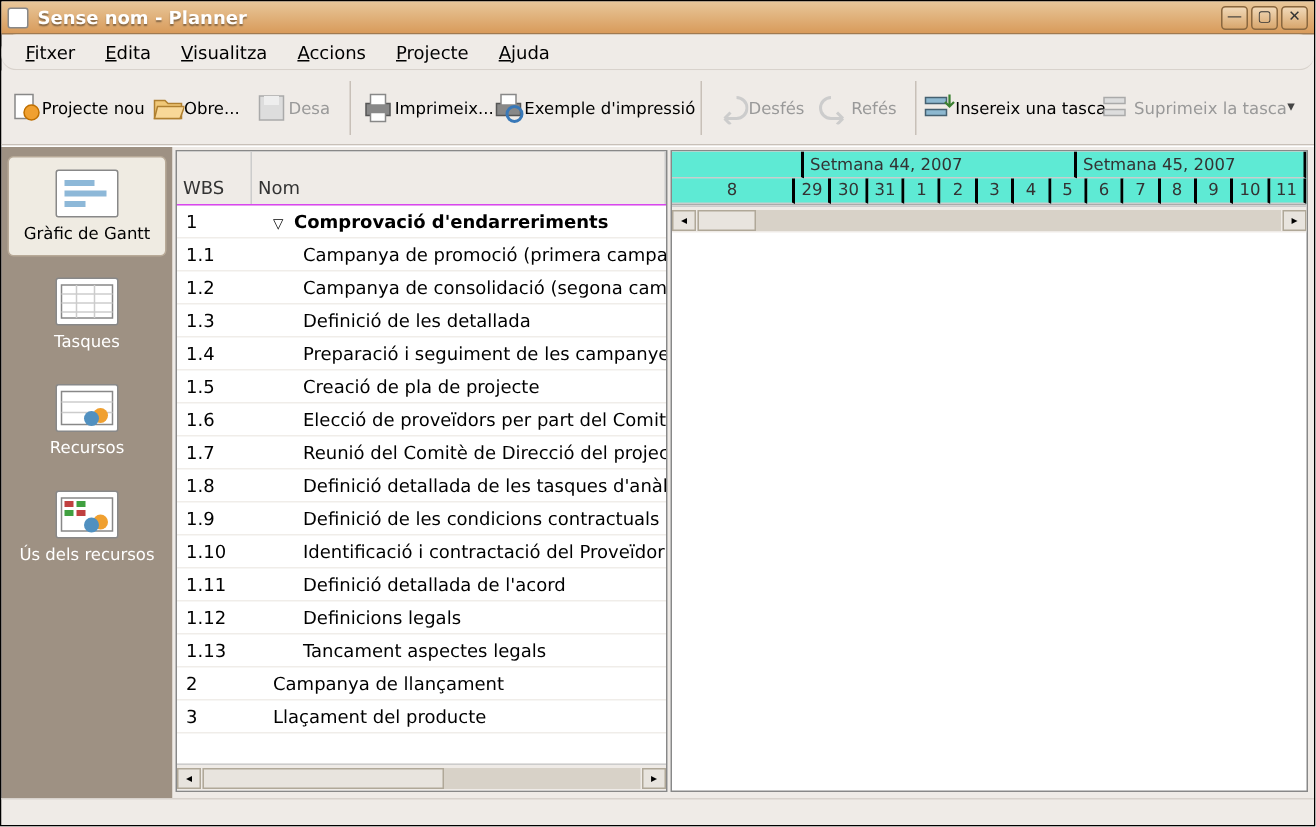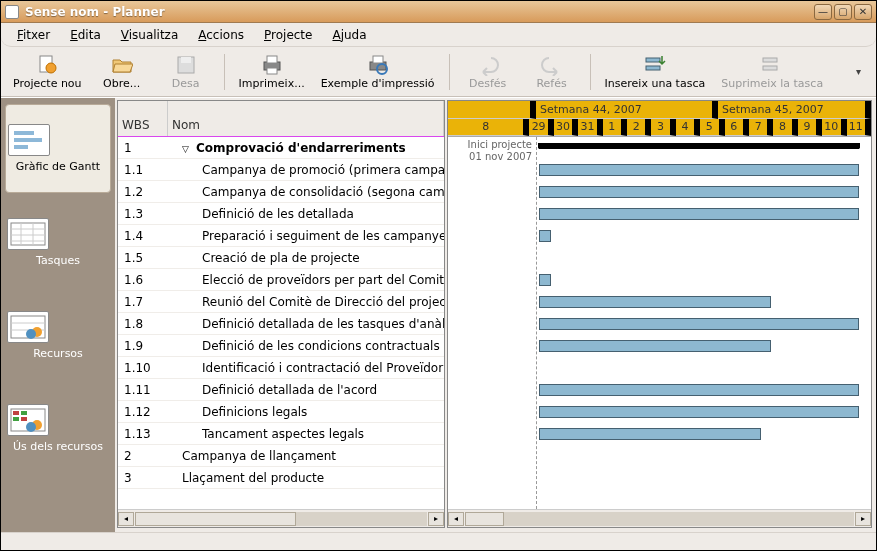--- a/index.html
+++ b/index.html
@@ -7,29 +7,29 @@
 .window { width: 877px; height: 551px; border: 1px solid #000; display: flex; flex-direction: column; background: #efebe7; }
 .titlebar { height: 22px; background: linear-gradient(#e8c79a, #d89b5b); display: flex; align-items: center; padding: 0 4px; border-bottom: 1px solid #a07a50; }
 .titlebar .ticon { width: 14px; height: 14px; background: #fff; border: 1px solid #888; border-radius: 2px; margin-right: 6px; }
 .titlebar .title { flex: 1; text-align: left; font-weight: bold; color: #fff; text-shadow: 0 1px 1px rgba(0,0,0,0.4); font-size: 12px; }
 .winbtns { display: flex; gap: 2px; }
 .winbtn { width: 18px; height: 16px; background: linear-gradient(#f0d8b8,#d8a66c); border: 1px solid #8a6840; border-radius: 3px; display: flex; align-items: center; justify-content: center; font-size: 10px; color: #333; cursor: pointer; }
 .menubar { height: 24px; background: #efebe7; display: flex; align-items: center; padding: 0 8px; gap: 4px; border-bottom: 1px solid #d8d2cc; border-radius: 10px; }
 .menuitem { padding: 2px 8px; cursor: pointer; }
 .menuitem u { text-decoration: underline; }
 .toolbar { height: 50px; background: #efebe7; display: flex; align-items: center; padding: 2px 6px; border-bottom: 1px solid #c8c0b8; gap: 4px; }
-.tbtn { display: flex; flex-direction: column; align-items: center; justify-content: center; min-width: 60px; height: 46px; padding: 2px 6px; border-radius: 3px; cursor: pointer; }
+.tbtn { display: flex; flex-direction: row; align-items: center; justify-content: center; min-width: 60px; height: 46px; padding: 2px 6px; border-radius: 3px; cursor: pointer; }
 .tbtn.disabled { color: #999; }
 .tbtn .ticon { width: 22px; height: 22px; display: flex; align-items: center; justify-content: center; }
 .tbtn .tlabel { font-size: 11px; margin-top: 1px; white-space: nowrap; }
 .tsep { width: 1px; height: 36px; background: #c8c0b8; margin: 0 4px; }
 .tarrow { width: 14px; align-self: center; font-size: 10px; color: #444; margin-left: auto; cursor: pointer; }
 .content { flex: 1; display: flex; border-top: 1px solid #fff; overflow: hidden; }
 .sidebar { width: 114px; background: #9e9183; padding: 6px 4px; display: flex; flex-direction: column; gap: 6px; }
-.sbtn { display: flex; flex-direction: column; padding: 19px 2px; border-radius: 4px; cursor: pointer; color: #fff; font-size: 11px; text-align: center; }
+.sbtn { display: flex; flex-direction: column; align-items: center; padding: 8px 2px; border-radius: 4px; cursor: pointer; color: #fff; font-size: 11px; text-align: center; }
 .sbtn.active { background: #efebe2; color: #000; border: 1px solid #b8aa98; }
 .sbtn .sicon { width: 42px; height: 32px; margin-bottom: 4px; background: #fff; border: 1px solid #888; border-radius: 2px; display: flex; align-items: center; justify-content: center; }
 .sbtn.active .sicon svg rect.bar { fill: #8db8d8; }
 .main { flex: 1; display: flex; background: #efebe7; gap: 2px; padding: 2px 4px 4px 2px; overflow: hidden; }
 .pane { background: #fff; border: 1px solid #888; display: flex; flex-direction: column; overflow: hidden; }
 .leftpane { width: 328px; }
 .rightpane { flex: 1; }
 .colheaders { height: 36px; display: flex; background: #efebe7; border-bottom: 1px solid #d946ef; }
 .colheaders .ch { border-right: 1px solid #ccc; display: flex; align-items: flex-end; padding: 0 4px 4px; font-size: 12px; color: #333; }
 .ch.wbs { width: 50px; }
@@ -41,21 +41,21 @@
 .trow.summary .name { font-weight: bold; }
 .trow .expander { display: inline-block; width: 12px; font-size: 9px; margin-right: 2px; }
 .trow .indent1 { padding-left: 30px; }
 .trow .indent0 { padding-left: 10px; }
 .hscroll { height: 18px; background: #efebe7; border-top: 1px solid #ccc; display: flex; align-items: center; }
 .hscroll .sbtnsq { width: 16px; height: 14px; background: #e8e4de; border: 1px solid #b0a898; display: flex; align-items: center; justify-content: center; font-size: 8px; cursor: pointer; }
 .hscroll .track { flex: 1; height: 14px; background: #d8d2c8; position: relative; margin: 0 1px; }
 .hscroll .thumb { position: absolute; top: 0; height: 100%; background: #e8e4de; border: 1px solid #b0a898; }
 .ganttheader { height: 36px; background: #efebe7; border-bottom: 1px solid #aaa; display: flex; flex-direction: column; }
 .ghrow { flex: 1; display: flex; }
-.ghcell { border-right: 6px solid #000000; border-bottom: 1px solid #ccc; display: flex; align-items: center; justify-content: center; font-size: 11px; color: #333; background: #eab308; }
+.ghcell { border-right: 2px solid #000000; border-bottom: 1px solid #ccc; display: flex; align-items: center; justify-content: center; font-size: 11px; color: #333; background: #5eead4; }
 .ghcell.firstcol { width: 88px; justify-content: center; }
 .ghcell.week { flex: 1; justify-content: flex-start; padding-left: 4px; }
 .ghcell.day { width: 26px; }
 .ganttbody { flex: 1; position: relative; overflow: hidden; background: #fff; }
 .ganttlabel { position: absolute; left: 0; top: 2px; width: 86px; text-align: right; font-size: 10px; color: #666; line-height: 1.2; padding-right: 2px; }
 .ganttbars { position: absolute; left: 88px; right: 0; top: 0; bottom: 0; }
 .dashline { position: absolute; top: 0; bottom: 0; width: 0; border-left: 1px dashed #999; left: 0; }
 .gbar { position: absolute; height: 12px; background: #8db8d0; border: 1px solid #456070; }
 .gsummary { position: absolute; height: 6px; background: #000; }
 .gsummary::before, .gsummary::after { content: ""; position: absolute; top: 0; width: 0; height: 0; border-top: 6px solid #000; }
@@ -328,41 +328,20 @@
               <div class="ghcell day" style="width: 26px;">4</div>
               <div class="ghcell day" style="width: 26px;">5</div>
               <div class="ghcell day" style="width: 26px;">6</div>
               <div class="ghcell day" style="width: 26px;">7</div>
               <div class="ghcell day" style="width: 26px;">8</div>
               <div class="ghcell day" style="width: 26px;">9</div>
               <div class="ghcell day" style="width: 26px;">10</div>
               <div class="ghcell day" style="width: 26px;">11</div>
             </div>
         </div>
-        <div class="ganttbody" id="ganttbody">
-          <div class="ganttlabel">
-            <div>Inici projecte</div>
-            <div>01 nov 2007</div>
-          </div>
-          <div class="ganttbars" id="ganttbars">
-            <div class="dashline"></div>
-          <div class="gsummary" style="top: 6px; left: 3px; width: 320px;"></div>
-              <div class="gbar" style="top: 27px; left: 3px; width: 320px;"></div>
-              <div class="gbar" style="top: 49px; left: 3px; width: 320px;"></div>
-              <div class="gbar" style="top: 71px; left: 3px; width: 320px;"></div>
-              <div class="gbar" style="top: 93px; left: 3px; width: 12px;"></div>
-              <div class="gbar" style="top: 137px; left: 3px; width: 12px;"></div>
-              <div class="gbar" style="top: 159px; left: 3px; width: 232px;"></div>
-              <div class="gbar" style="top: 181px; left: 3px; width: 320px;"></div>
-              <div class="gbar" style="top: 203px; left: 3px; width: 232px;"></div>
-              <div class="gbar" style="top: 247px; left: 3px; width: 320px;"></div>
-              <div class="gbar" style="top: 269px; left: 3px; width: 320px;"></div>
-              <div class="gbar" style="top: 291px; left: 3px; width: 222px;"></div>
-            </div>
-        </div>
         <div class="hscroll">
           <div class="sbtnsq">◂</div>
           <div class="track">
               <div class="thumb" style="left:0;width:10%"></div>
             </div>
           <div class="sbtnsq">▸</div>
         </div>
       </div>
     </div>
   </div>

